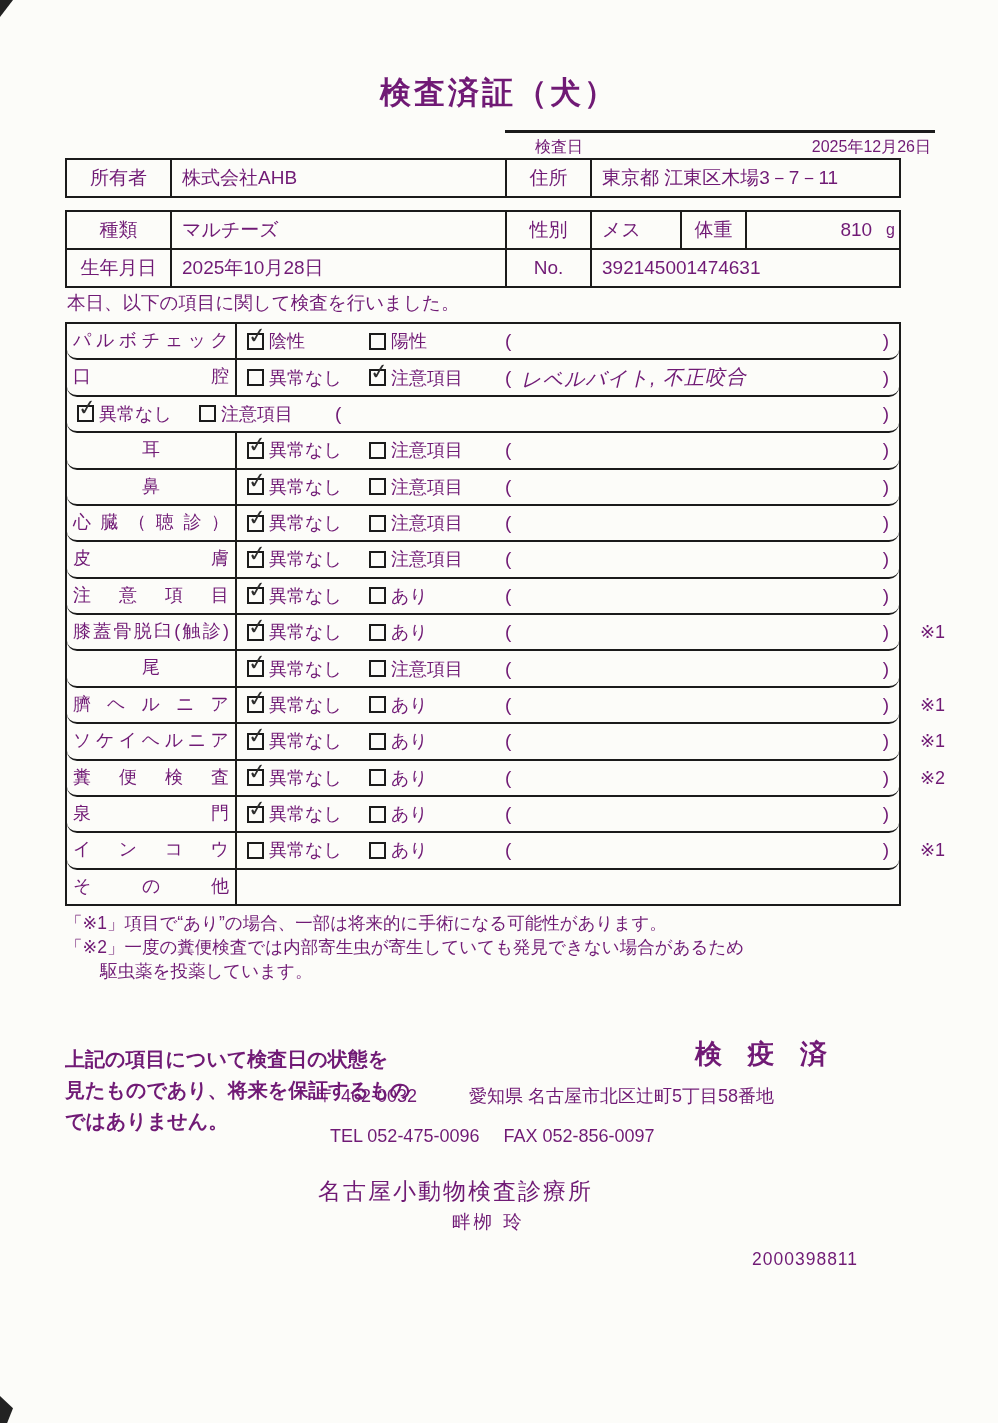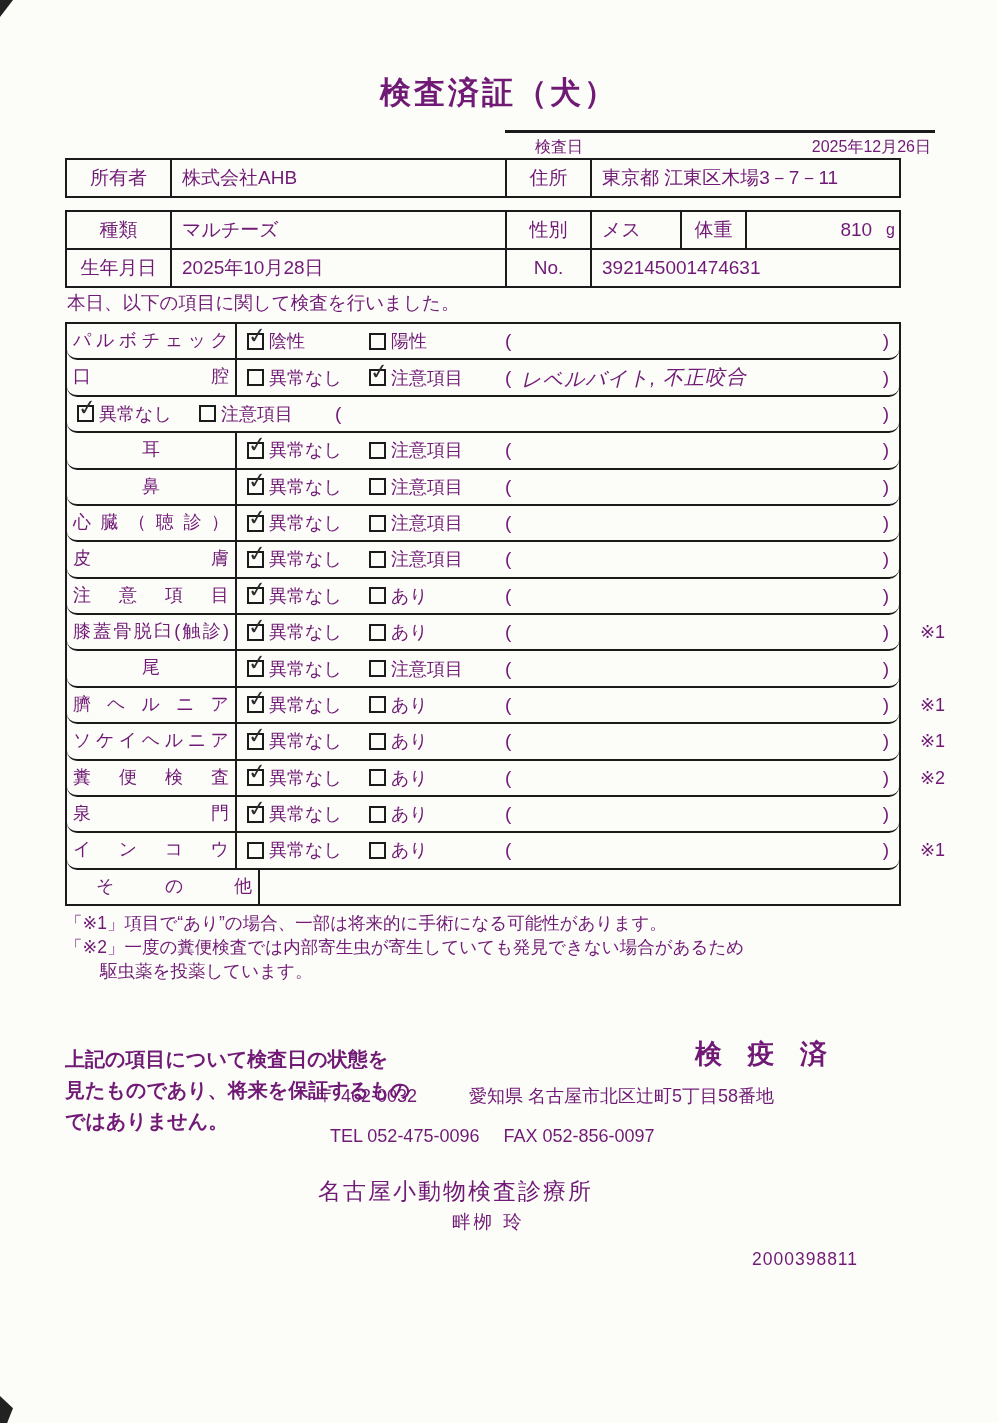--- a/index.html
+++ b/index.html
@@ -34,21 +34,21 @@
   .w-sex{flex:0 0 90px;}
   .w-weight{flex:0 0 65px;}
   .wval{justify-content:flex-end;padding-right:4px;}
   .unit{font-size:16px;margin-left:14px;}
 
   .statement{position:absolute;left:67px;top:290px;font-size:18.5px;}
 
   .checklist{position:absolute;left:65px;top:322px;width:836px;height:584px;box-sizing:border-box;
              border:2.5px solid #1b1b1b;display:flex;flex-direction:column;}
   .cl-row{flex:1;display:flex;align-items:stretch;border-bottom:2.5px solid #1b1b1b;position:relative;border-radius:10px;}
-  .cl-row:last-child{border-bottom:none;margin-left:23px;}
+  .cl-row:last-child{border-bottom:none;}
   .cl-label{width:170px;flex:0 0 170px;box-sizing:border-box;border-right:2.5px solid #1b1b1b;
             padding:0 6px;font-size:18px;line-height:33px;white-space:nowrap;overflow:hidden;
             text-align:justify;text-align-last:justify;}
   .cl-label.one{text-align-last:center;}
   .cl-opt{display:flex;align-items:center;font-size:18px;box-sizing:border-box;}
   .cl-opt.o1{width:130px;flex:0 0 130px;padding-left:10px;}
   .cl-opt.o2{width:135px;flex:0 0 135px;padding-left:2px;}
   .cb{width:13px;height:13px;border:2px solid #1b1b1b;display:inline-block;margin-right:5px;
       position:relative;flex:0 0 auto;background:#fcfcf9;}
   .cb.checked::after{content:"\2713";position:absolute;left:-1px;top:-12px;font-size:22px;

